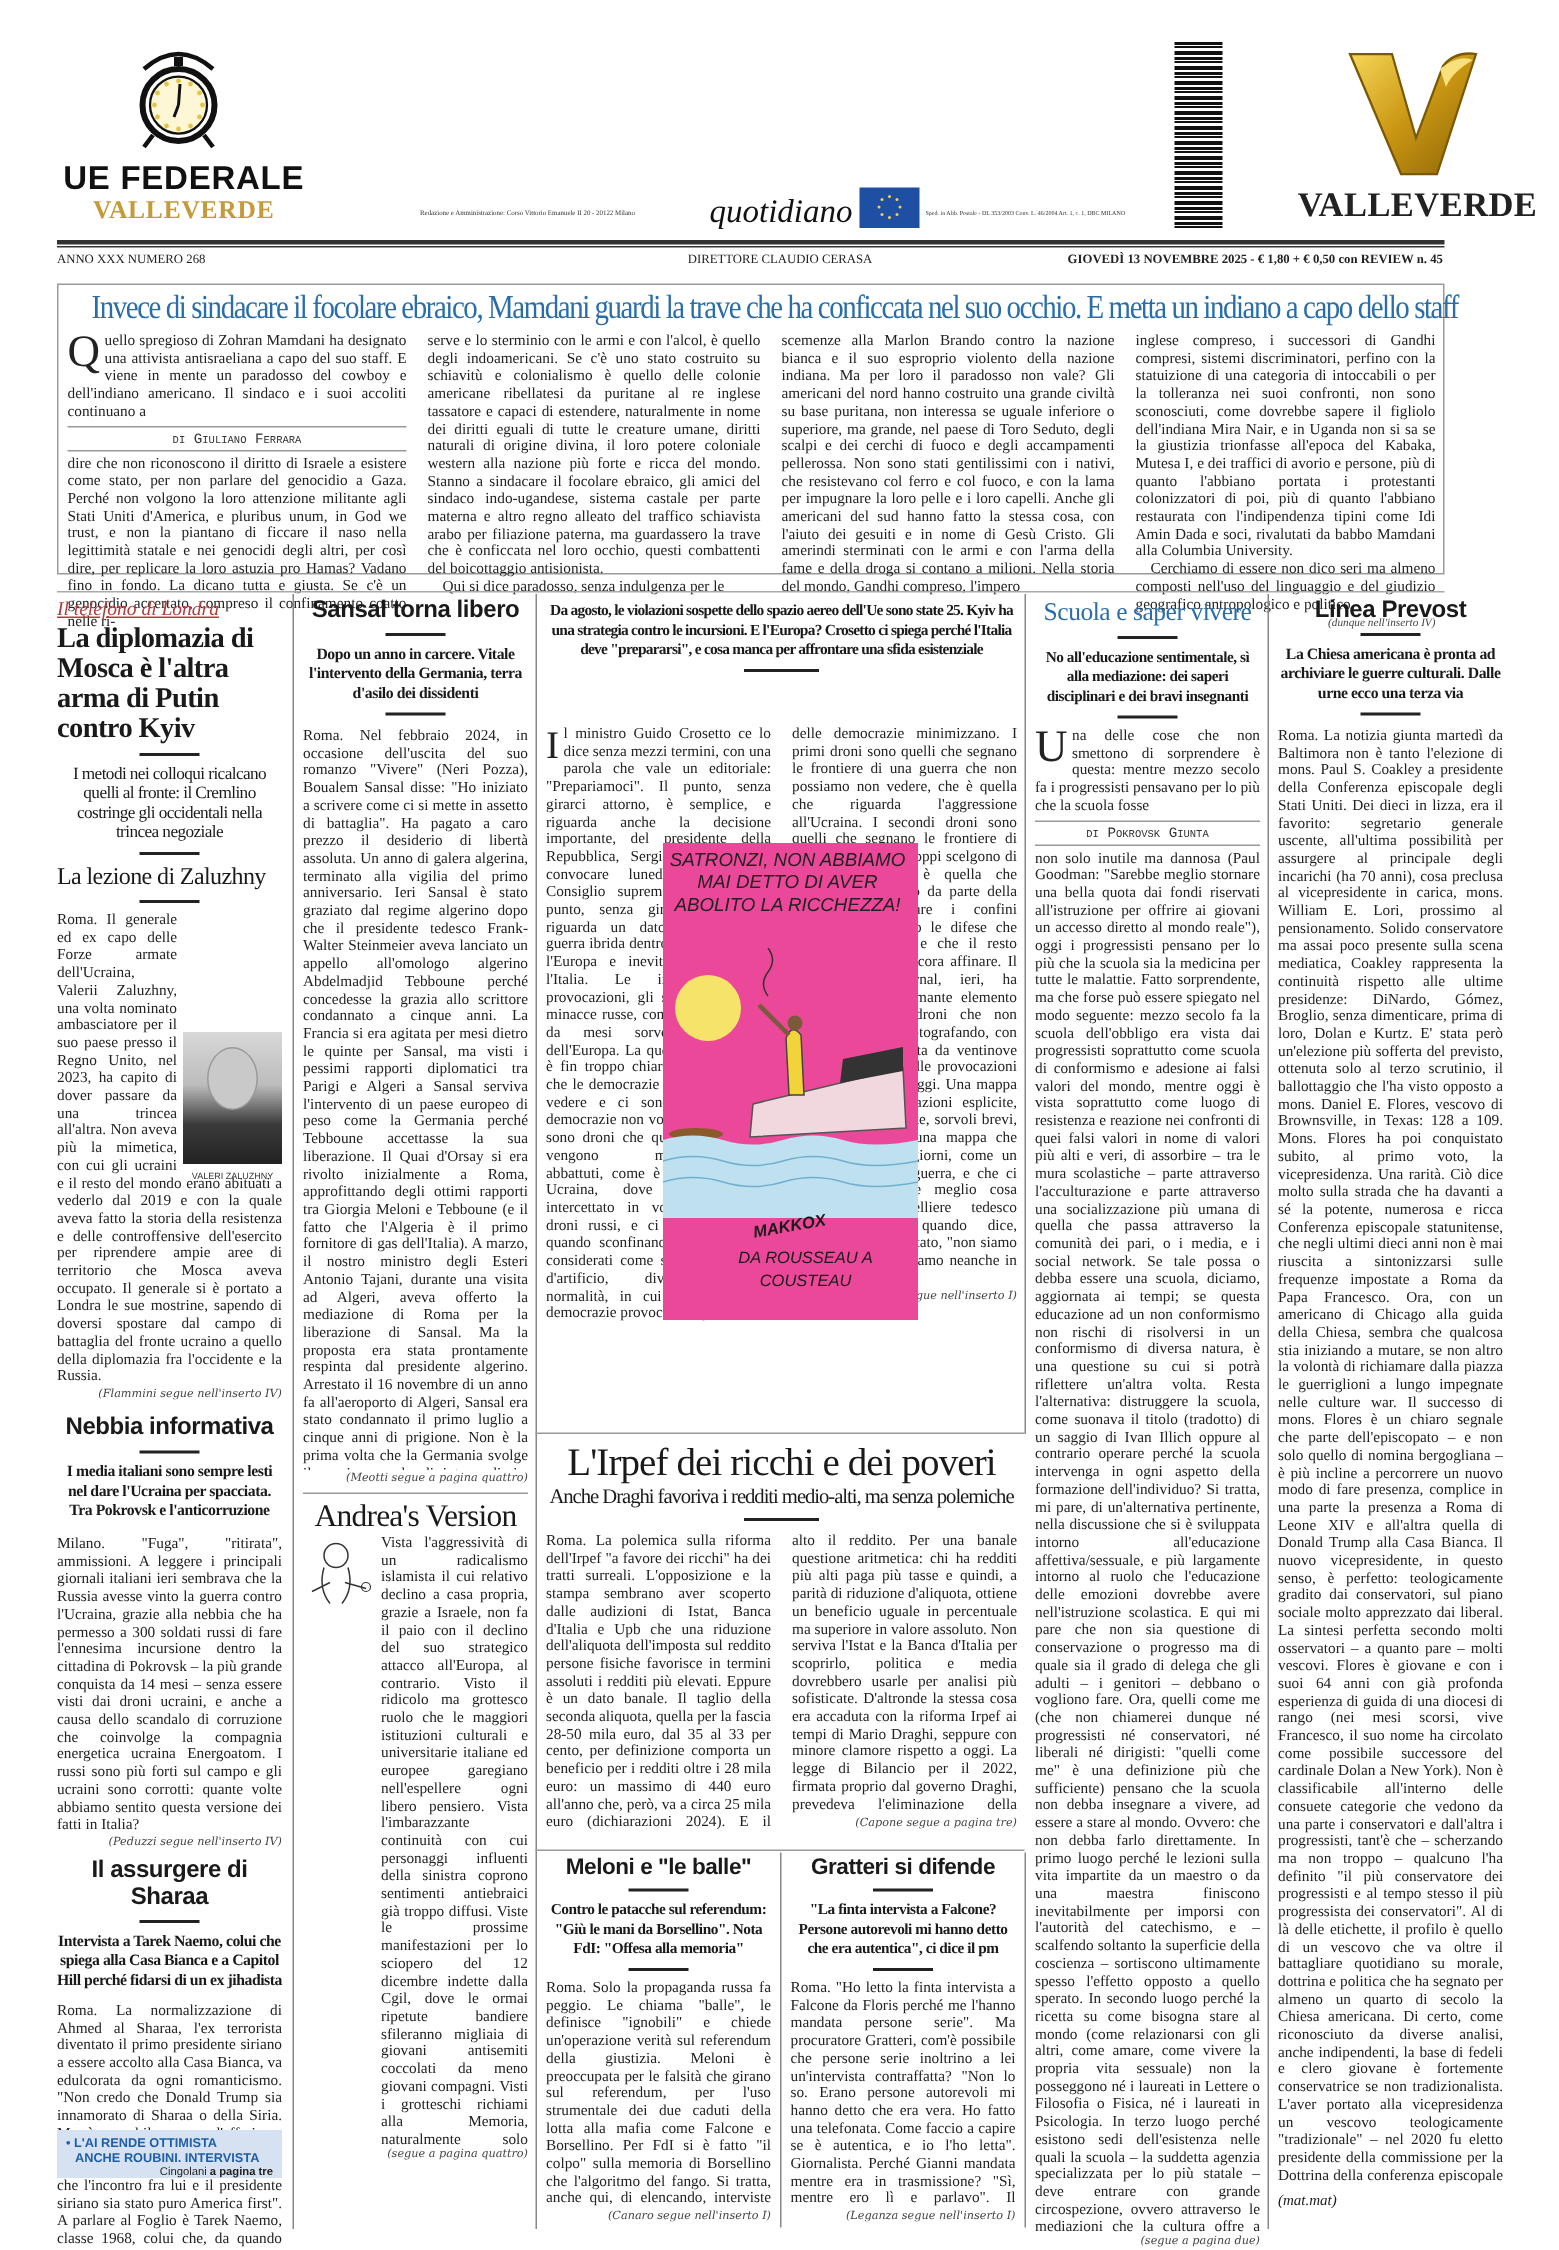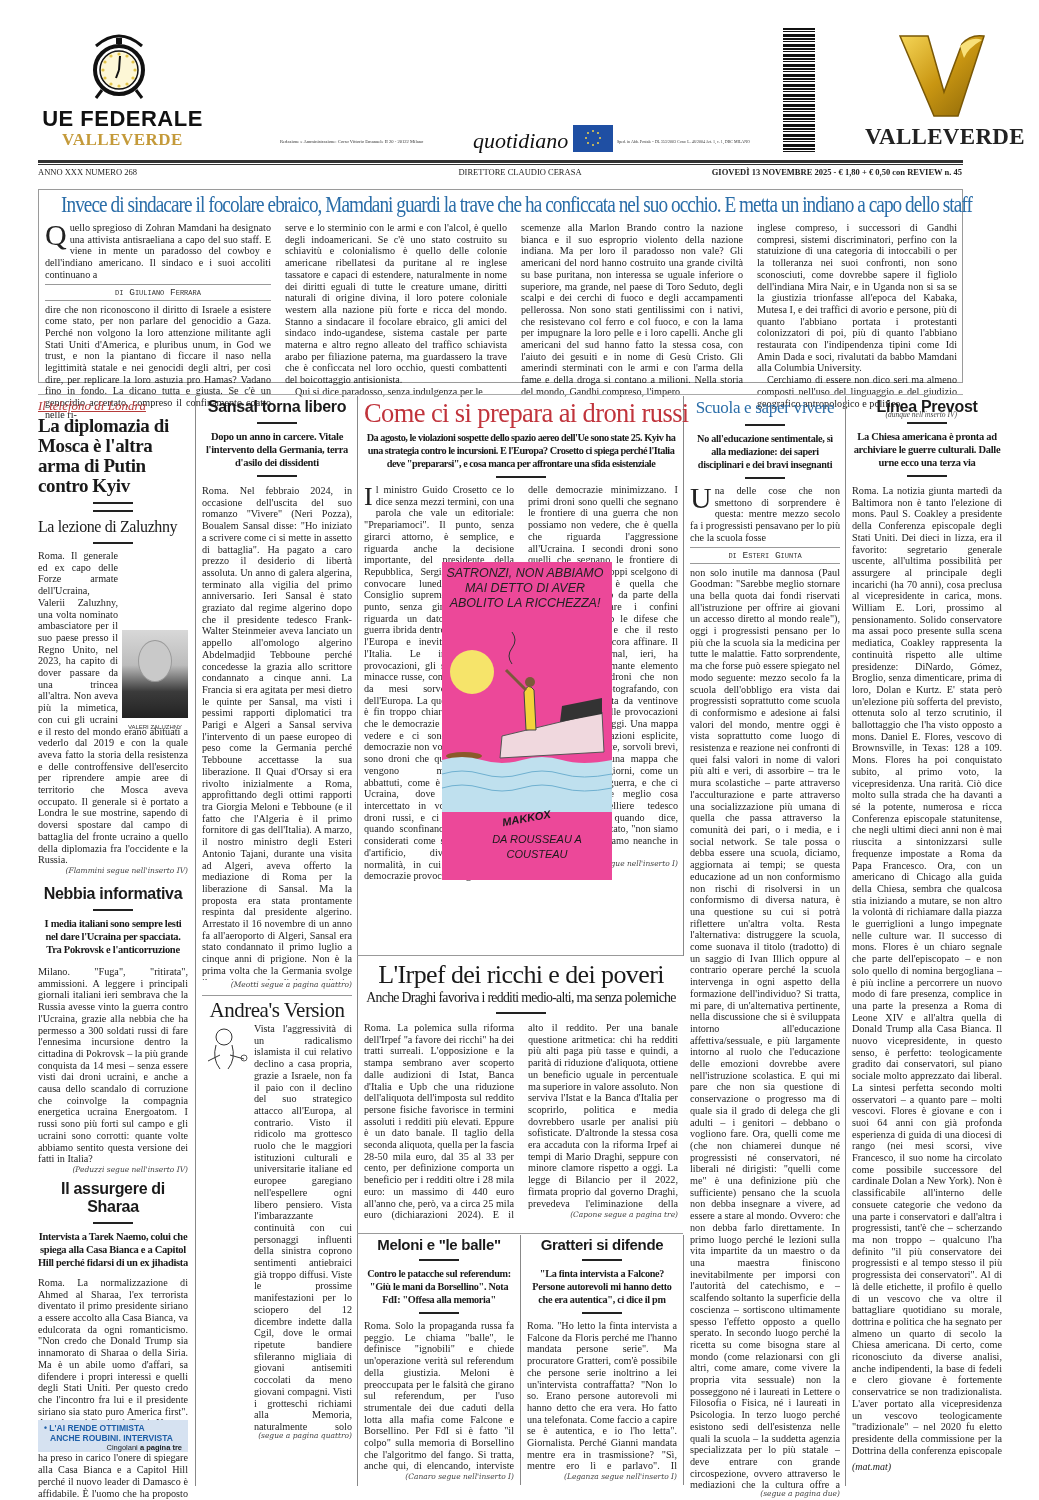--- a/index.html
+++ b/index.html
@@ -121,20 +121,21 @@
 <div class="vrule" style="left:357px;top:396px;height:1090px;"></div>
 <div class="vrule" style="left:683px;top:396px;height:560px;"></div>
 <div class="vrule" style="left:845px;top:396px;height:1090px;"></div>
 <div class="vrule" style="left:520px;top:1235px;height:250px;"></div>
 <div class="vrule" style="left:683px;top:1235px;height:250px;"></div>
 
 <div class="abs" style="left:38px;top:398px;width:150px;">
   <div class="serif" style="font-size:13px;font-style:italic;color:#b53a3a;text-decoration:underline;">Il telefono di Londra</div>
   <div class="cond" style="font-size:19px;font-weight:bold;line-height:20px;margin-top:2px;">La diplomazia di Mosca è l'altra arma di Putin contro Kyiv</div>
   <div class="rule-short" style="width:40px;"></div>
+  <div class="serif" style="font-size:11.5px;line-height:13px;text-align:center;letter-spacing:-0.4px;">I metodi nei colloqui ricalcano quelli al fronte: il Cremlino costringe gli occidentali nella trincea negoziale</div>
   <div class="rule-short" style="width:40px;"></div>
   <div class="serif" style="font-size:16px;letter-spacing:-0.4px;">La lezione di Zaluzhny</div>
   <div class="rule-short" style="width:40px;"></div>
   <div style="position:relative;">
     <div style="float:right;width:66px;height:88px;margin:80px 0 2px 4px;background:linear-gradient(180deg,#d8d8d8 0%,#bcbcbc 40%,#3b3b3b 70%,#222 100%);position:relative;">
       <div style="position:absolute;left:16px;top:10px;width:34px;height:42px;border-radius:50%;background:#c9c9c9;border:1px solid #999;"></div>
       <div class="sans" style="position:absolute;left:0;bottom:-12px;width:66px;font-size:6px;text-align:center;text-transform:uppercase;font-variant:small-caps;color:#333;">Valeri Zaluzhny</div>
     </div>
     <p class="body">Roma. Il generale ed ex capo delle Forze armate dell'Ucraina, Valerii Zaluzhny, una volta nominato ambasciatore per il suo paese presso il Regno Unito, nel 2023, ha capito di dover passare da una trincea all'altra. Non aveva più la mimetica, con cui gli ucraini e il resto del mondo erano abituati a vederlo dal 2019 e con la quale aveva fatto la storia della resistenza e delle controffensive dell'esercito per riprendere ampie aree di territorio che Mosca aveva occupato. Il generale si è portato a Londra le sue mostrine, sapendo di doversi spostare dal campo di battaglia del fronte ucraino a quello della diplomazia fra l'occidente e la Russia.</p>
   </div>
@@ -182,21 +183,20 @@
     <path d="M14 20 Q10 34 18 44 M30 20 Q34 34 26 44 M18 30 L6 36 M28 30 L42 34" stroke="#333" fill="none" stroke-width="1"></path>
     <circle cx="42" cy="33" r="3" fill="none" stroke="#333" stroke-width="0.8"></circle>
   </svg>
   <p class="body" style="max-height:408px;overflow:hidden;">Vista l'aggressività di un radicalismo islamista il cui relativo declino a casa propria, grazie a Israele, non fa il paio con il declino del suo strategico attacco all'Europa, al contrario. Visto il ridicolo ma grottesco ruolo che le maggiori istituzioni culturali e universitarie italiane ed europee garegiano nell'espellere ogni libero pensiero. Vista l'imbarazzante continuità con cui personaggi influenti della sinistra coprono sentimenti antiebraici già troppo diffusi. Viste le prossime manifestazioni per lo sciopero del 12 dicembre indette dalla Cgil, dove le ormai ripetute bandiere sfileranno migliaia di giovani antisemiti coccolati da meno giovani compagni. Visti i grotteschi richiami alla Memoria, naturalmente solo allorché la Memoria stessa possa essere presentata nel suo modo più vieto e più scontato. Visto infine l'abitudine ormai assodata alla bugia secondo la quale l'antisemitismo sarebbe un fenomeno degli ultimi tempi. Nel 1982, 43 anni fa, comparvero sui muri di via Garibaldi, a Roma, scritte che dicevano: "Bruceremo i covi sionisti". Negli stessi giorni, un corteo della potentissima Cgil (toh!), che si voleva allora cinghia di trasmissione del Partito comunista italiano, depose una bara sui gradini della sinagoga.</p>
   <div style="overflow:hidden;">
       <span class="segue">(segue a pagina quattro)</span>
     </div>
 </div>
 
 <div class="abs" style="left:364px;top:398px;width:314px;">
-  <div class="cond" style="font-size:26.5px;color:#c0343c;text-align:center;white-space:nowrap;letter-spacing:-0.6px;line-height:30px;">Come ci si prepara ai droni russi</div>
   <div class="subhead-bold" style="font-size:10.3px;line-height:13px;margin-top:3px;letter-spacing:-0.5px;">Da agosto, le violazioni sospette dello spazio aereo dell'Ue sono state 25. Kyiv ha una strategia contro le incursioni. E l'Europa? Crosetto ci spiega perché l'Italia deve "prepararsi", e cosa manca per affrontare una sfida esistenziale</div>
   <div class="rule-short" style="width:50px;"></div>
   <div class="abs" style="left:0;top:86px;width:150px;">
     <p class="body" style="max-height:480px;overflow:hidden;"><span class="dropcap" style="font-size:26px;">I</span><span>l ministro Guido Crosetto ce lo dice senza mezzi termini, con una parola che vale un editoriale: "Prepariamoci". Il punto, senza girarci attorno, è semplice, e riguarda anche la decisione importante, del presidente della Repubblica, Sergio Mattarella, di convocare lunedì prossimo il Consiglio supremo di Difesa. Il punto, senza girarci di parole, riguarda un dato cruciale della guerra ibrida dentro la quale si trova l'Europa e inevitabilmente anche l'Italia. Le infiltrazioni, le provocazioni, gli sconfinamenti, le minacce russe, compresi i droni che da mesi sorvolano i cieli dell'Europa. La questione, in fondo, è fin troppo chiara. Ci sono droni che le democrazie non possono non vedere e ci sono droni che le democrazie non vogliono vedere. Ci sono droni che quando sconfinano vengono meravigliosamente abbattuti, come è successo ieri in Ucraina, dove l'esercito ha intercettato in volo centinaia di droni russi, e ci sono droni che quando sconfinano vengono ormai considerati come se fossero fuochi d'artificio, diventando una normalità, in cui i nemici delle democrazie provocano e gli amici</span></p>
   </div>
   <div class="abs" style="left:164px;top:86px;width:150px;">
     <p class="body" style="max-height:467px;overflow:hidden;">delle democrazie minimizzano. I primi droni sono quelli che segnano le frontiere di una guerra che non possiamo non vedere, che è quella che riguarda l'aggressione all'Ucraina. I secondi droni sono quelli che segnano le frontiere di una guerra che in troppi scelgono di non vedere, che è quella che riguarda il tentativo da parte della Russia di piazzare i confini dell'Europa testando le difese che l'Ucraina possiede e che il resto dell'Europa deve ancora affinare. Il Wall Street Journal, ieri, ha raccontato un allarmante elemento del fatto che i droni che non vogliamo vedere, fotografando, con una mappa composta da ventinove punti, il disegno delle provocazioni russe, da agosto a oggi. Una mappa che illustri provocazioni esplicite, provocazioni sospette, sorvoli brevi, segnali muti. Ma una mappa che ormai appare, da giorni, come un altro bollettino di guerra, e che ci permette di capire meglio cosa intende il cancelliere tedesco Friedrich Merz quando dice, sconsolato e inascoltato, "non siamo in guerra ma non siamo neanche in pace".</p>
     <div style="overflow:hidden;">
         <span class="segue">(segue nell'inserto I)</span>
       </div>
@@ -260,21 +260,21 @@
       <span class="segue">(Leganza segue nell'inserto I)</span>
     </div>
 </div>
 
 <div class="abs" style="left:690px;top:398px;width:150px;">
   <div class="serif" style="font-size:17px;color:#2a6da8;text-align:center;letter-spacing:-0.3px;white-space:nowrap;">Scuola e saper vivere</div>
   <div class="rule-short" style="width:40px;"></div>
   <div class="subhead-bold" style="font-size:10.2px;line-height:13px;">No all'educazione sentimentale, sì alla mediazione: dei saperi disciplinari e dei bravi insegnanti</div>
   <div class="rule-short" style="width:40px;"></div>
   <p class="body"><span class="dropcap">U</span><span>na delle cose che non smettono di sorprendere è questa: mentre mezzo secolo fa i progressisti pensavano per lo più che la scuola fosse</span></p>
-  <div class="byline">di Esteri Giunta</div>
+  <div class="byline">di Pokrovsk Giunta</div>
   <p class="body" style="max-height:922px;overflow:hidden;">non solo inutile ma dannosa (Paul Goodman: "Sarebbe meglio stornare una bella quota dai fondi riservati all'istruzione per offrire ai giovani un accesso diretto al mondo reale"), oggi i progressisti pensano per lo più che la scuola sia la medicina per tutte le malattie. Fatto sorprendente, ma che forse può essere spiegato nel modo seguente: mezzo secolo fa la scuola dell'obbligo era vista dai progressisti soprattutto come scuola di conformismo e adesione ai falsi valori del mondo, mentre oggi è vista soprattutto come luogo di resistenza e reazione nei confronti di quei falsi valori in nome di valori più alti e veri, di assorbire – tra le mura scolastiche – parte attraverso l'acculturazione e parte attraverso una socializzazione più umana di quella che passa attraverso la comunità dei pari, o i media, e i social network. Se tale possa o debba essere una scuola, diciamo, aggiornata ai tempi; se questa educazione ad un non conformismo non rischi di risolversi in un conformismo di diversa natura, è una questione su cui si potrà riflettere un'altra volta. Resta l'alternativa: distruggere la scuola, come suonava il titolo (tradotto) di un saggio di Ivan Illich oppure al contrario operare perché la scuola intervenga in ogni aspetto della formazione dell'individuo? Si tratta, mi pare, di un'alternativa pertinente, nella discussione che si è sviluppata intorno all'educazione affettiva/sessuale, e più largamente intorno al ruolo che l'educazione delle emozioni dovrebbe avere nell'istruzione scolastica. E qui mi pare che non sia questione di conservazione o progresso ma di quale sia il grado di delega che gli adulti – i genitori – debbano o vogliono fare.
 
 Ora, quelli come me (che non chiamerei dunque né progressisti né conservatori, né liberali né dirigisti: "quelli come me" è una definizione più che sufficiente) pensano che la scuola non debba insegnare a vivere, ad essere a stare al mondo. Ovvero: che non debba farlo direttamente. In primo luogo perché le lezioni sulla vita impartite da un maestro o da una maestra finiscono inevitabilmente per imporsi con l'autorità del catechismo, e – scalfendo soltanto la superficie della coscienza – sortiscono ultimamente spesso l'effetto opposto a quello sperato. In secondo luogo perché la ricetta su come bisogna stare al mondo (come relazionarsi con gli altri, come amare, come vivere la propria vita sessuale) non la posseggono né i laureati in Lettere o Filosofia o Fisica, né i laureati in Psicologia. In terzo luogo perché esistono sedi dell'esistenza nelle quali la scuola – la suddetta agenzia specializzata per lo più statale – deve entrare con grande circospezione, ovvero attraverso le mediazioni che la cultura offre a coloro che la padroneggiano. Mediazione è la parola cui quelli come me tengono particolarmente. Non si tratta di liquidare la questione dicendo che gli studenti devono studiare matematica e inglese e latino e poi le emozioni e i sentimenti li impareranno dalla vita. E' chiaro che la scuola deve anche tenere conto delle tempeste emotive che scuotono la vita degli adolescenti, oggi probabilmente più di ieri.</p>
   <div style="overflow:hidden;">
       <span class="segue">(segue a pagina due)</span>
     </div>
   <div style="border-top:1px solid #999;margin-top:3px;"></div>
 
 </div>
 

